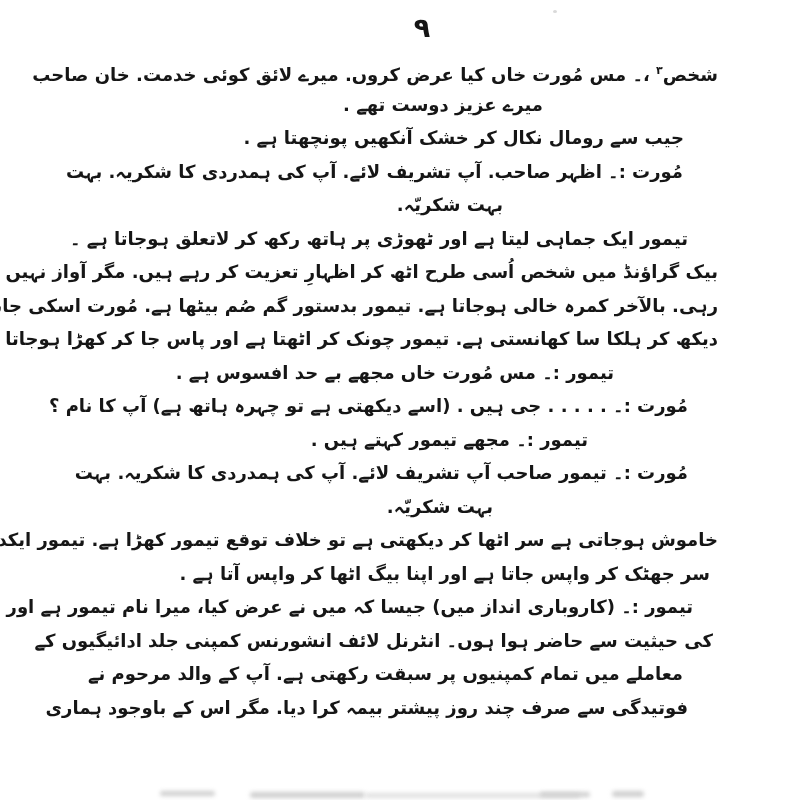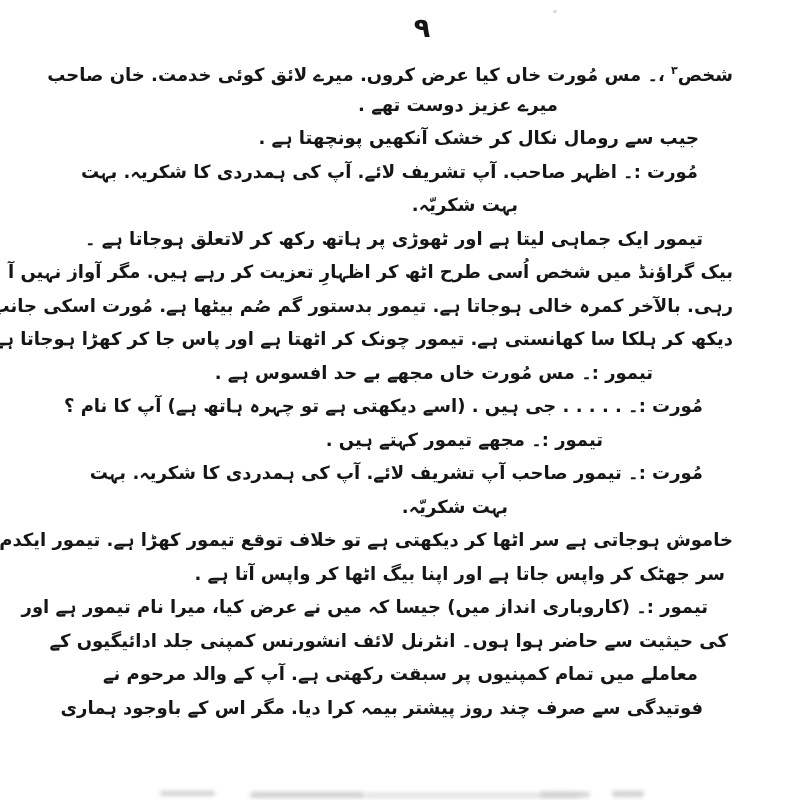--- a/index.html
+++ b/index.html
@@ -22,21 +22,21 @@
     left: 392px;
     width: 60px;
     text-align: center;
     font-size: 27px;
     font-weight: bold;
     color: #141414;
   }
   .text-block {
     position: absolute;
     top: 54px;
-    right: 67px;
+    right: 82px;
     width: 510px;
     color: #161616;
     font-size: 18px;
     font-weight: 600;
   }
   .line {
     height: 33.5px;
     line-height: 33.5px;
     white-space: nowrap;
   }
@@ -45,21 +45,21 @@
     font-size: 11px;
     font-weight: 700;
     vertical-align: super;
   }
   
   .l2  { margin-right: 175px; }
   .l3  { margin-right: 34px;  }
   .l4  { margin-right: 35px;  }
   .l5  { margin-right: 215px; }
   .l6  { margin-right: 30px;  }
-  .l10 { margin-right: 80px;  }
+  .l10 { margin-right: 104px;  }
   .l11 { margin-right: 30px;  }
   .l12 { margin-right: 130px; text-align: right; }
   .l13 { margin-right: 30px;  }
   .l14 { margin-right: 225px; }
   .l16 { margin-right: 8px;   }
   .l17 { margin-right: 25px;  }
   .l19 { margin-right: 5px;   }
   .l20 { margin-right: 35px;  }
   .l21 { margin-right: 30px;  }
   

